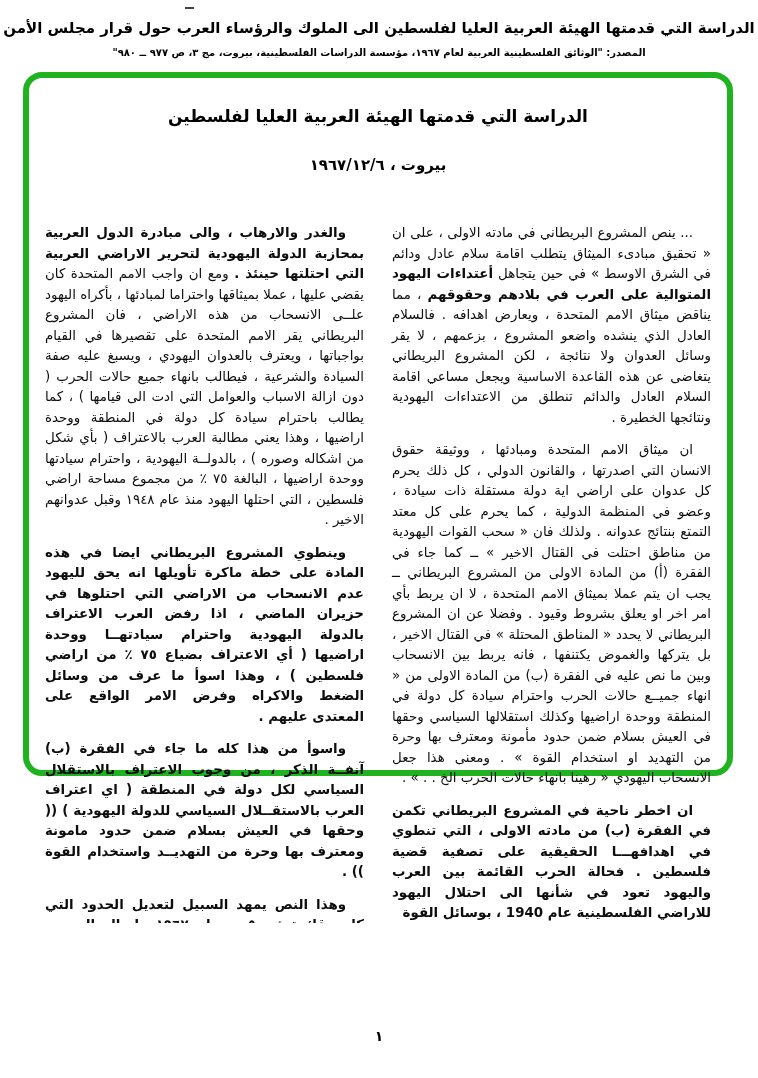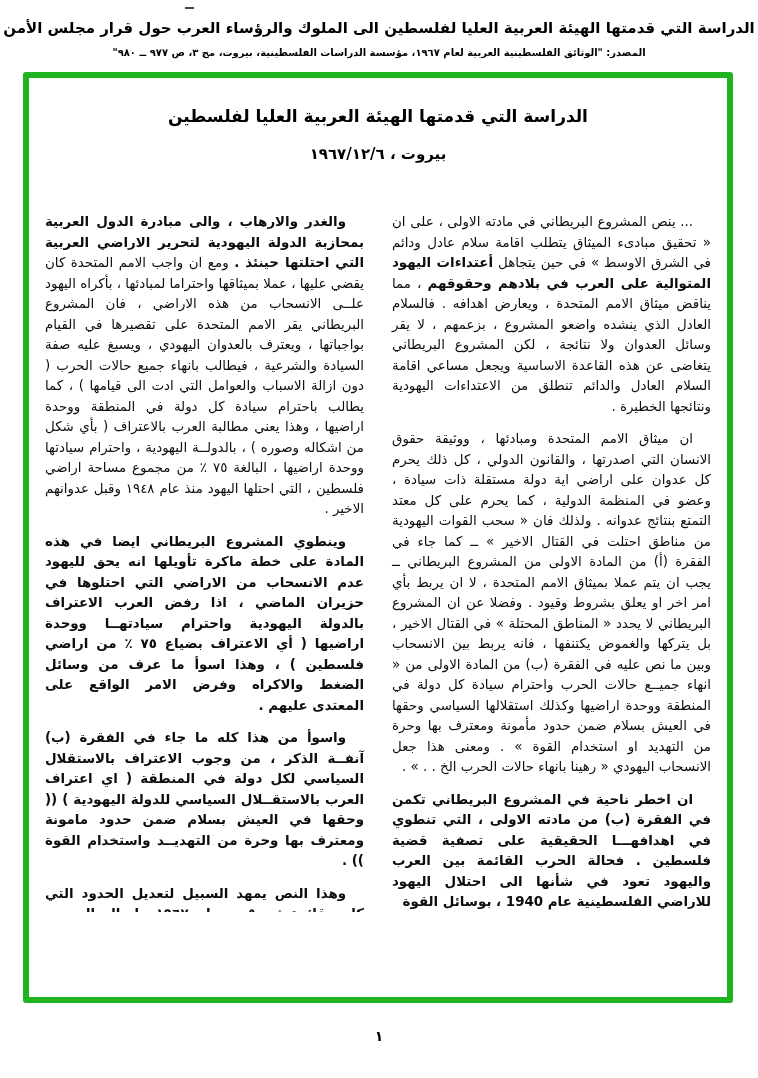--- a/index.html
+++ b/index.html
@@ -17,29 +17,29 @@
   .page-header{
     position:absolute;top:18px;left:0;right:0;text-align:center;
   }
   .page-header .main-title{
     font-weight:bold;font-size:15px;line-height:20px;color:#000;
   }
   .page-header .source-line{
     margin-top:9px;font-weight:bold;font-size:10px;color:#000;
   }
   .doc-box{
-    position:absolute;top:72px;left:23px;width:710px;height:931px;
-    border:6px solid #1fb41f;border-radius:3px;box-sizing:border-box;
+    position:absolute;top:72px;left:23px;width:710px;height:704px;
+    border:6px solid #1fb41f;border-radius:19px;box-sizing:border-box;
     padding:26px 16px 0 16px;background:#fff;
   }
   .doc-title{
     text-align:center;font-weight:bold;font-size:17px;line-height:24px;color:#000;
   }
   .doc-date{
-    text-align:center;font-weight:bold;font-size:15px;line-height:23px;margin-top:15px;color:#000;
+    text-align:center;font-weight:bold;font-size:15px;line-height:23px;margin-top:26px;color:#000;
   }
   .columns{
     display:flex;direction:rtl;column-gap:28px;margin-top:34px;height:712px;overflow:hidden;
   }
   .col{flex:1 1 0;min-width:0;}
   .para{
     margin:12px 0 12px 0;
     font-size:13.4px;line-height:20.5px;
     text-align:justify;text-indent:18px;
     color:#0d0d0d;

